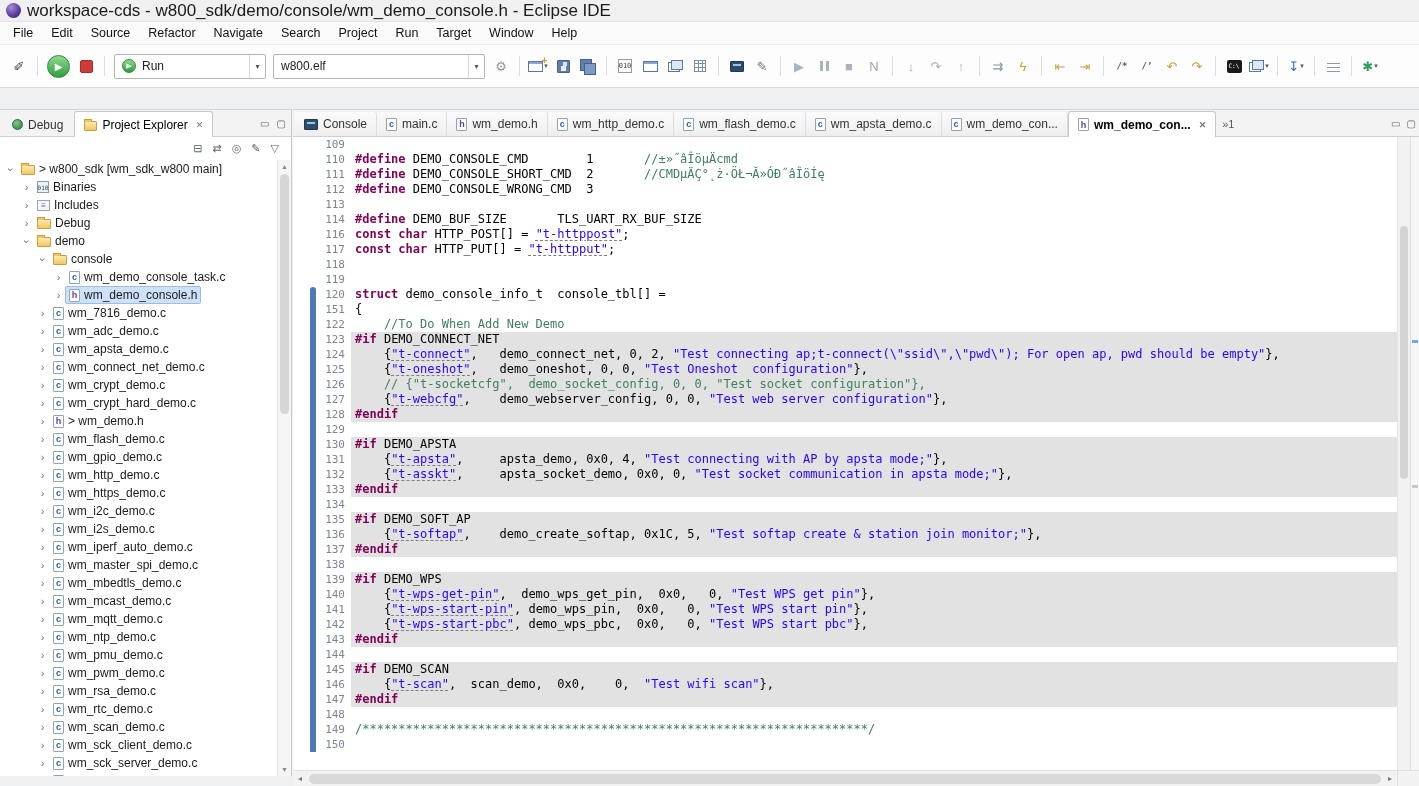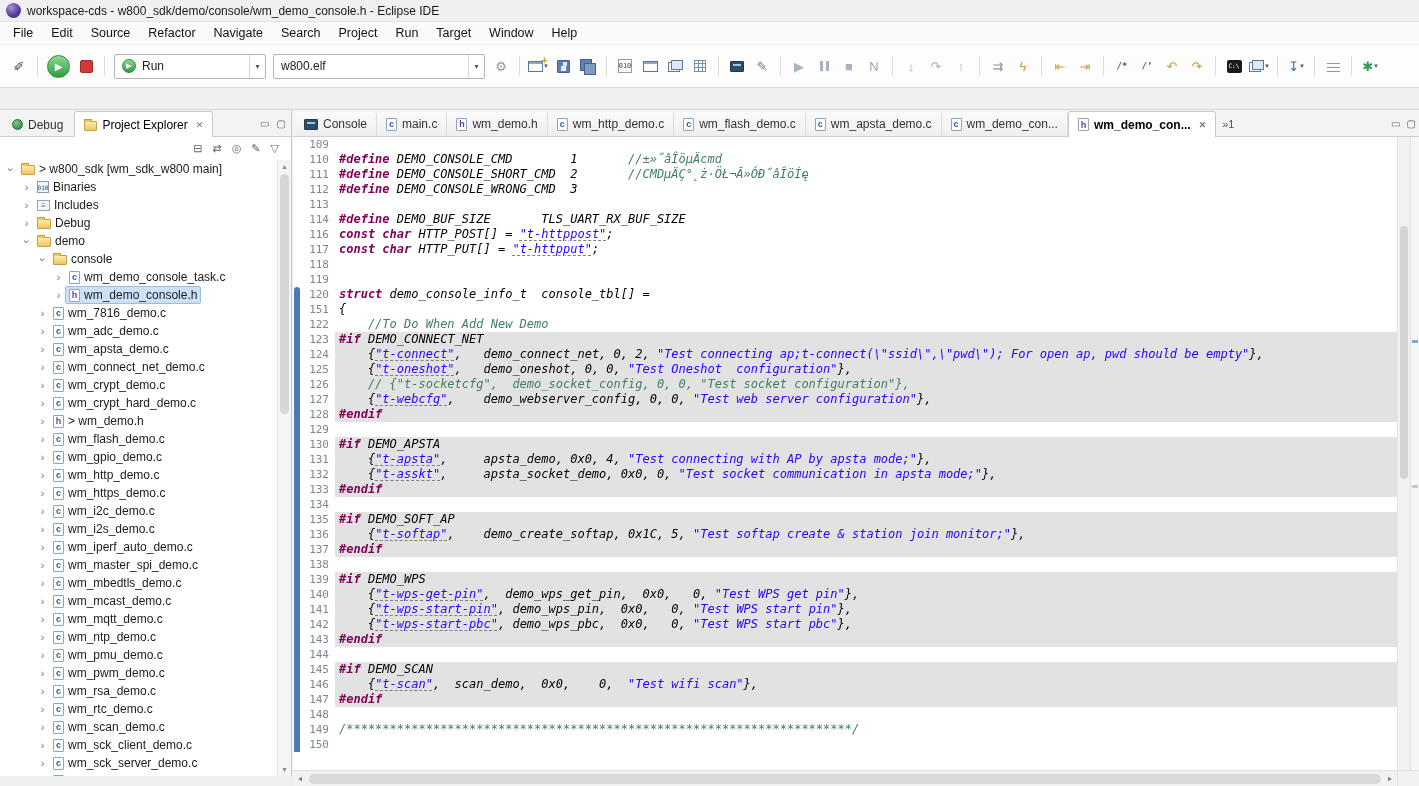--- a/index.html
+++ b/index.html
@@ -1,20 +1,20 @@
 <!DOCTYPE html>
 <html><head>
 <meta charset="utf-8">
 <style>
   *{margin:0;padding:0;box-sizing:border-box;}
   html,body{width:1419px;height:786px;overflow:hidden;background:#eef0f1;font-family:"Liberation Sans",sans-serif;}
   .app{position:relative;width:1419px;height:786px;background:#eef0f1;overflow:hidden;}
 
   
-  .titlebar{height:22px;background:#f0f0f0;display:flex;align-items:center;gap:6px;padding:0 6px;font-size:12px;color:#1a1a1a;border-bottom:1px solid #e4e4e4;}
+  .titlebar{height:22px;background:#f0f0f0;display:flex;align-items:center;gap:6px;padding:0 6px;font-size:17px;color:#1a1a1a;border-bottom:1px solid #e4e4e4;}
   .ec-logo{width:15px;height:15px;border-radius:50%;background:radial-gradient(circle at 35% 30%,#a98fd6 0%,#5b3d9e 55%,#33205e 100%);flex:none;}
 
   
   .menubar{height:23px;background:#fafafa;display:flex;align-items:center;font-size:12.5px;color:#111;padding:0 4px;border-bottom:1px solid #ececec;}
   .menu-item{padding:10px 9px;}
 
   
   .toolbar{height:43px;background:#fdfdfd;border-bottom:1px solid #d9d9d9;display:flex;align-items:center;padding:0 8px;gap:3px;}
   #tb-icons{display:flex;align-items:center;gap:3px;}
   .tb-icon{min-width:22px;height:24px;display:flex;align-items:center;justify-content:center;padding:0 1px;}
@@ -94,27 +94,27 @@
   .ic-debug{width:11px;height:11px;border-radius:50%;background:radial-gradient(circle at 35% 30%,#7cc98a,#2f7d3e);border:1px solid #2a6d36;}
 
   
   .editor{position:absolute;top:20px;left:293px;right:0;bottom:0;background:#fff;border-top:1px solid #d5d5d5;}
   .etab-row{height:27px;display:flex;align-items:flex-end;background:#f3f3f3;border-bottom:1px solid #cfcfcf;padding-left:2px;}
   #etabs{display:flex;align-items:flex-end;height:100%;}
   .etab{display:flex;align-items:center;gap:5px;height:24px;padding:0 9px;font-size:12px;color:#333;border-right:1px solid #ddd;background:linear-gradient(#fbfbfb,#eeeeee);border-radius:3px 3px 0 0;}
   .etab.active{background:#fff;border:1px solid #c8c8c8;border-bottom:none;height:26px;margin-bottom:-1px;font-weight:bold;color:#000;}
   .tab-overflow{font-size:11px;color:#555;margin:0 6px 6px;}
 
-  .codewrap{position:absolute;top:27px;left:0;right:22px;bottom:16px;background:#fff;overflow:hidden;}
+  .codewrap{position:absolute;top:27px;left:0;right:22px;bottom:16px;background:#fff;overflow:hidden;padding-left:16px;}
   .cline{display:flex;height:15px;line-height:15px;font-family:"DejaVu Sans Mono",monospace;font-size:12px;white-space:pre;}
   .ln-annot{width:9px;flex:none;position:relative;background:#fff;}
   .ln-annot.bar::after{content:"";position:absolute;left:1px;width:6px;top:0;bottom:0;background:#4e79b6;}
   .ln-annot.bar-first::after{border-radius:3px 3px 0 0;}
   .ln-num{width:33px;flex:none;text-align:right;padding-right:6px;color:#7b8695;font-size:11px;}
-  .ln-code{flex:1;padding-left:4px;color:#000;font-style:italic;}
+  .ln-code{flex:1;padding-left:4px;color:#000;}
   .row-gray .ln-code{background:#e2e2e2;}
   .row-cur .ln-code{background:#eaf2fb;}
   .caret{display:inline-block;width:2px;height:12px;background:#000;vertical-align:-2px;}
   .tk-d,.tk-k{color:#7f0055;font-weight:bold;}
   .tk-s{color:#2a00ff;}
   .tk-u{color:#2a00ff;text-decoration-line:underline;text-decoration-style:dashed;text-decoration-color:#808080;text-decoration-thickness:1px;text-underline-offset:2px;}
   .tk-c{color:#3f7f5f;}
   .tk-p{color:#000;}
 
   .vsb{position:absolute;top:27px;right:9px;width:13px;bottom:16px;background:#f2f2f2;border-left:1px solid #e4e4e4;}

